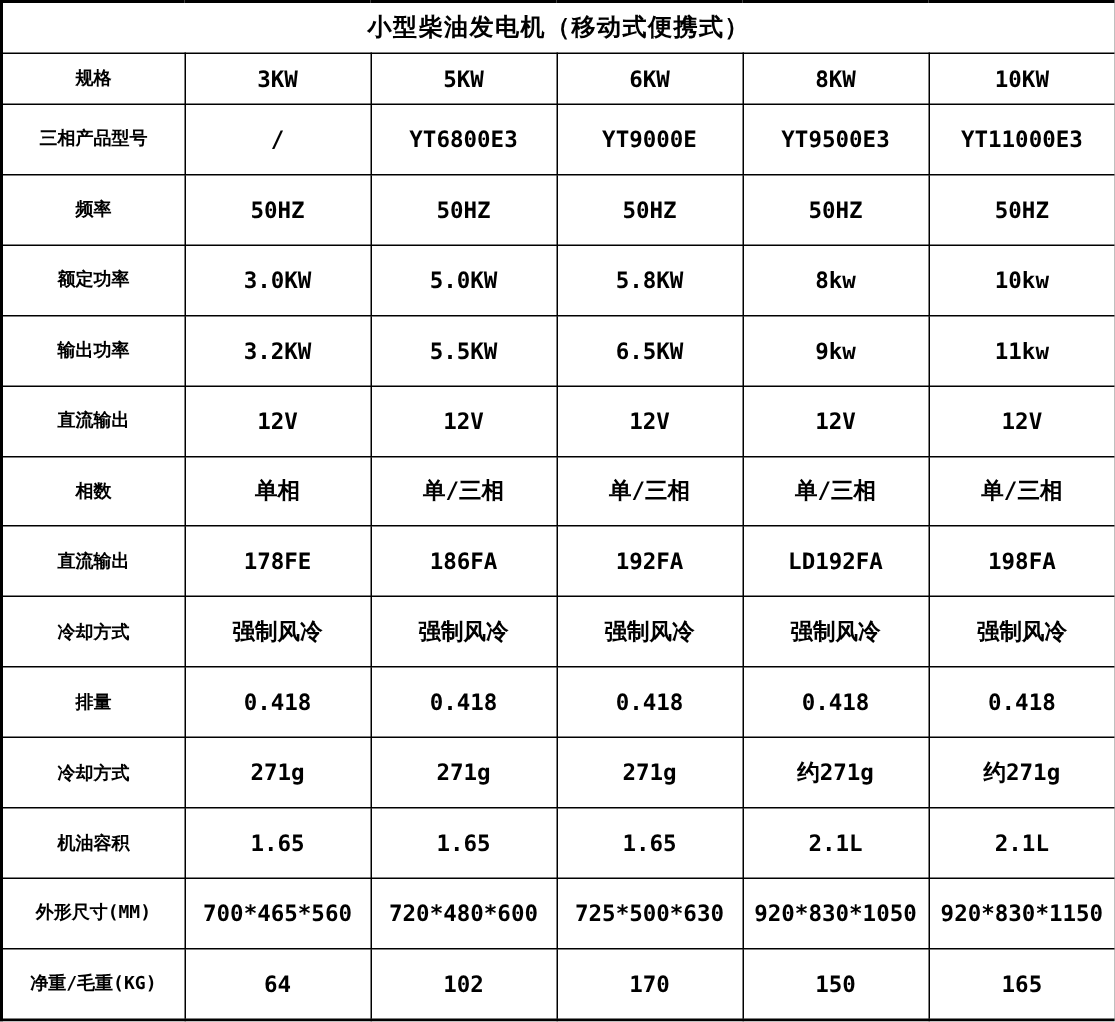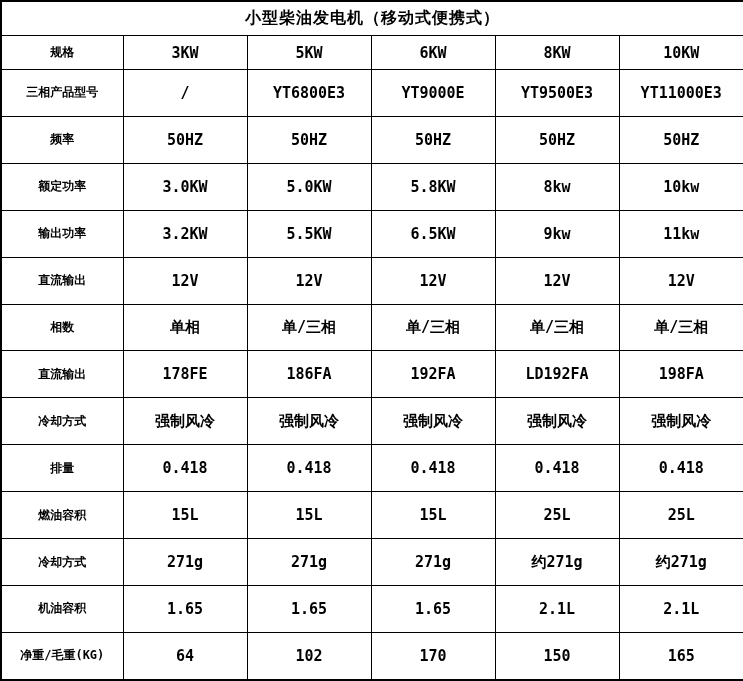--- a/index.html
+++ b/index.html
@@ -139,44 +139,44 @@
         </tr>
         <tr>
           <td class="label-cell">排量</td>
           <td>0.418</td>
           <td>0.418</td>
           <td>0.418</td>
           <td>0.418</td>
           <td>0.418</td>
         </tr>
         <tr>
-          <td class="label-cell">燃油容积</td>
-          <td>15L</td>
-          <td>15L</td>
-          <td>15L</td>
-          <td>25L</td>
-          <td>25L</td>
-        </tr>
-        <tr>
           <td class="label-cell">冷却方式</td>
           <td>271g</td>
           <td>271g</td>
           <td>271g</td>
           <td>约271g</td>
           <td>约271g</td>
         </tr>
         <tr>
           <td class="label-cell">机油容积</td>
           <td>1.65</td>
           <td>1.65</td>
           <td>1.65</td>
           <td>2.1L</td>
           <td>2.1L</td>
         </tr>
         <tr>
+          <td class="label-cell">外形尺寸(MM)</td>
+          <td>700*465*560</td>
+          <td>720*480*600</td>
+          <td>725*500*630</td>
+          <td>920*830*1050</td>
+          <td>920*830*1150</td>
+        </tr>
+        <tr>
           <td class="label-cell">净重/毛重(KG)</td>
           <td>64</td>
           <td>102</td>
           <td>170</td>
           <td>150</td>
           <td>165</td>
         </tr>
       </tbody>
   </table>
 </div>

